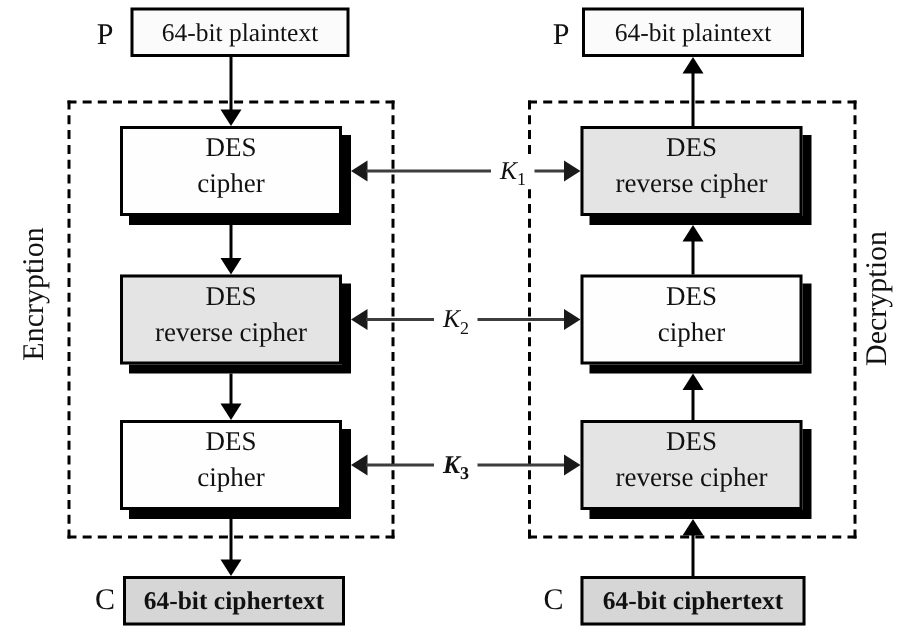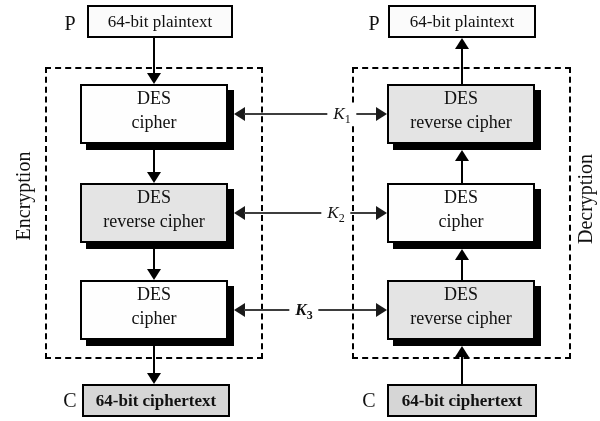--- a/index.html
+++ b/index.html
@@ -227,21 +227,21 @@
     <div class="tri-right" style="left:376px; top:107px;"></div>
     <div class="key-label" style="left:304px; top:114px;margin-left:38px;">
       <span>K</span><sub>1</sub>
     </div>
   </div>
 
   <div>
     <div class="tri-left" style="left:234px; top:206px;"></div>
     <div class="hline" style="left:244px; top:212px; width:134px;"></div>
     <div class="tri-right" style="left:376px; top:206px;"></div>
-    <div class="key-label" style="left:304px; top:213px;margin-left:32px;">
+    <div class="key-label" style="left:304px; top:213px;">
       <span>K</span><sub>2</sub>
     </div>
   </div>
 
   <div>
     <div class="tri-left" style="left:234px; top:303px;"></div>
     <div class="hline" style="left:244px; top:309px; width:134px;"></div>
     <div class="tri-right" style="left:376px; top:303px;"></div>
     <div class="key-label" style="left:304px; top:310px;font-weight:bold;">
       <span>K</span><sub>3</sub>

